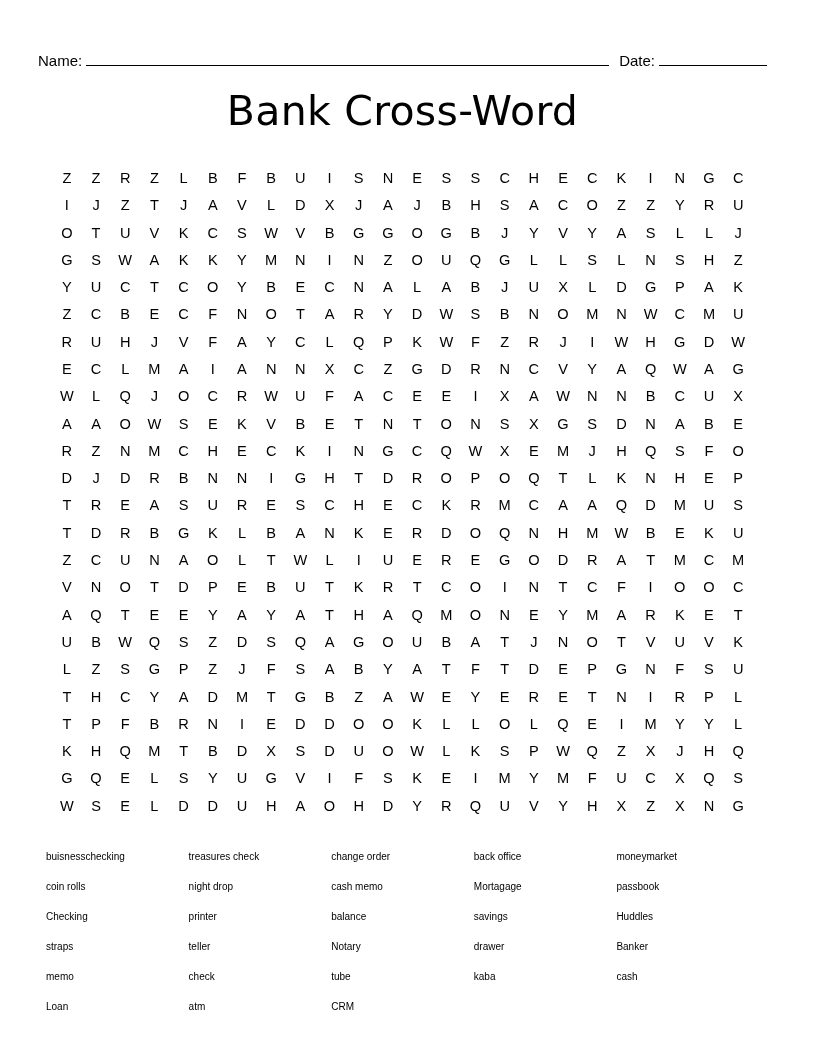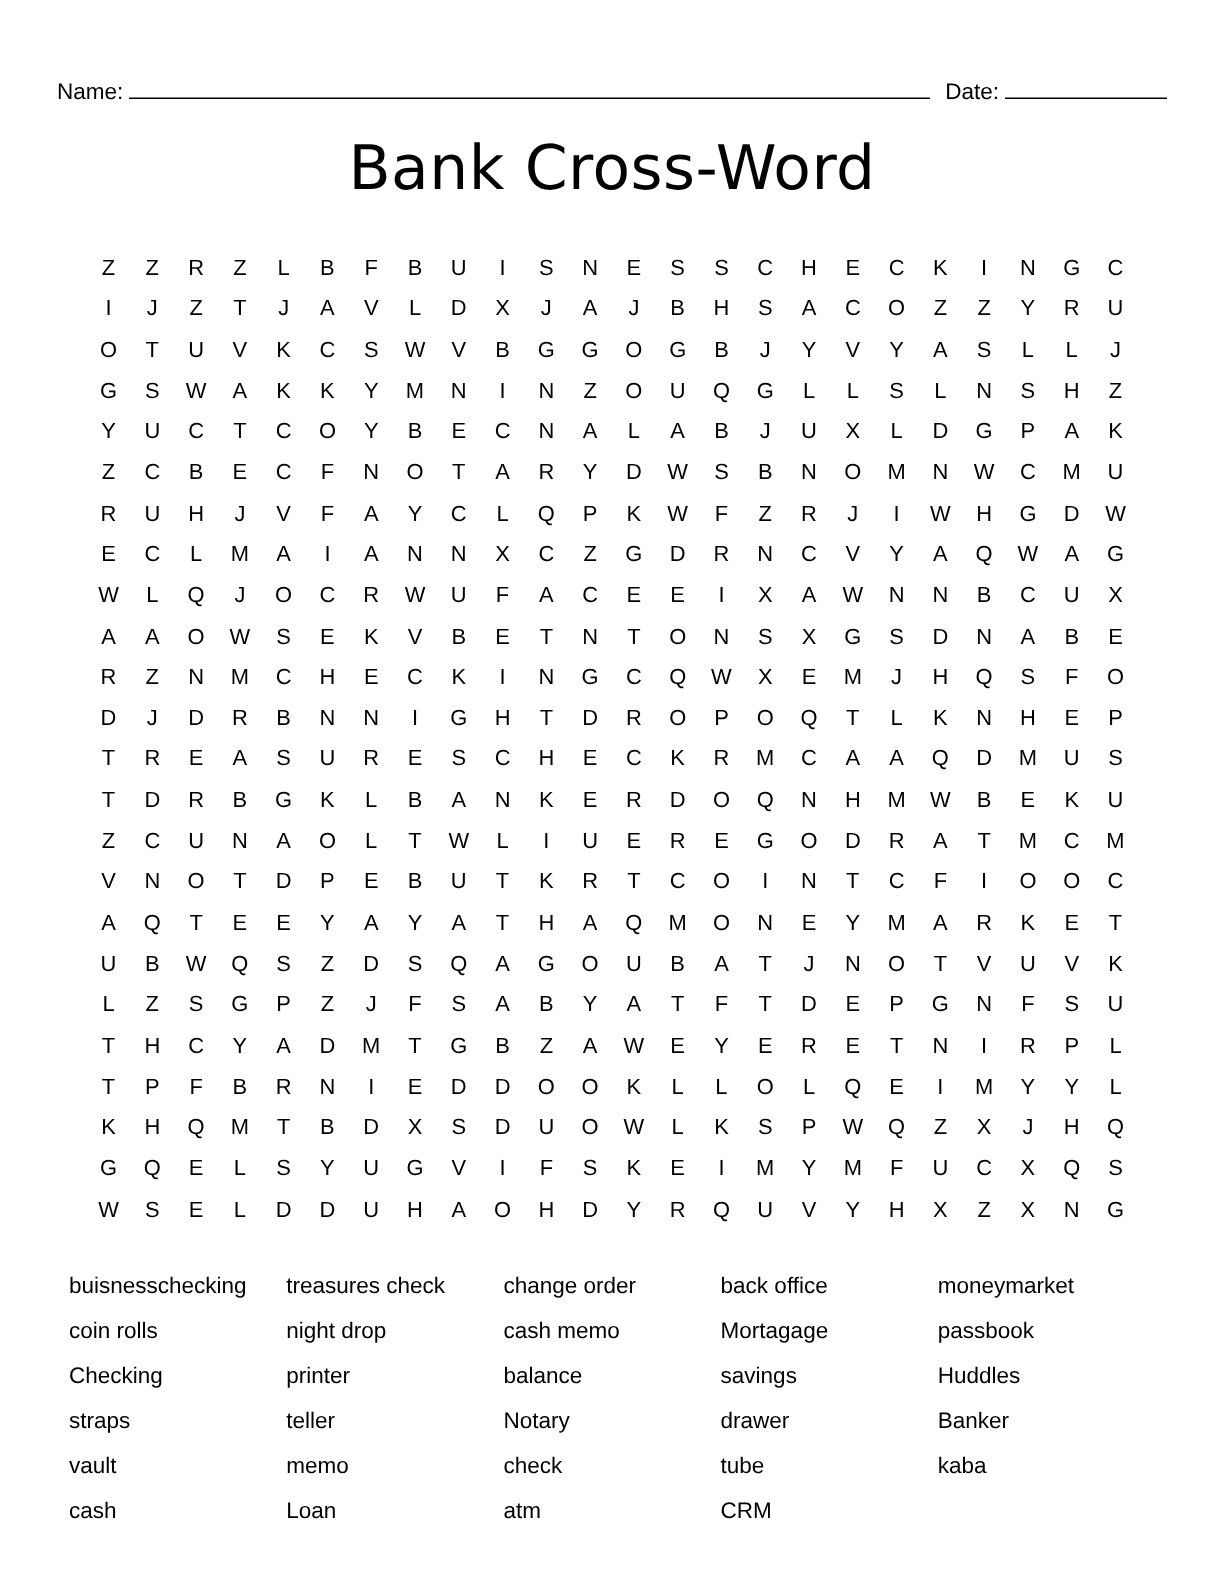--- a/index.html
+++ b/index.html
@@ -12,21 +12,21 @@
     height: 1056px;
     font-family: "Liberation Sans", sans-serif;
     color: #000000;
     position: relative;
     overflow: hidden;
   }
   .page {
     width: 816px;
     height: 895px;
     box-sizing: border-box;
-    padding: 6px 38px 0 38px;
+    padding: 6px 49px 0 38px;
     position: relative;
   }
 
   
   .header-row {
     display: flex;
     align-items: baseline;
     justify-content: space-between;
     font-size: 15px;
     padding-top: 2px;
@@ -92,21 +92,21 @@
   
   .words {
     margin-top: 22px;
     display: grid;
     grid-template-columns: repeat(5, 1fr);
     column-gap: 0px;
     row-gap: 0px;
     padding: 0 8px 0 8px;
   }
   .word {
-    font-size: 15px;
+    font-size: 10px;
     line-height: 30px;
     color: #000;
     white-space: nowrap;
   }
 </style>
 </head>
 <body>
 
 <div class="page">
 
@@ -718,21 +718,20 @@
       <div class="word">Checking</div>
       <div class="word">printer</div>
       <div class="word">balance</div>
       <div class="word">savings</div>
       <div class="word">Huddles</div>
       <div class="word">straps</div>
       <div class="word">teller</div>
       <div class="word">Notary</div>
       <div class="word">drawer</div>
       <div class="word">Banker</div>
-      <div class="word">vault</div>
       <div class="word">memo</div>
       <div class="word">check</div>
       <div class="word">tube</div>
       <div class="word">kaba</div>
       <div class="word">cash</div>
       <div class="word">Loan</div>
       <div class="word">atm</div>
       <div class="word">CRM</div>
     </div>
 

